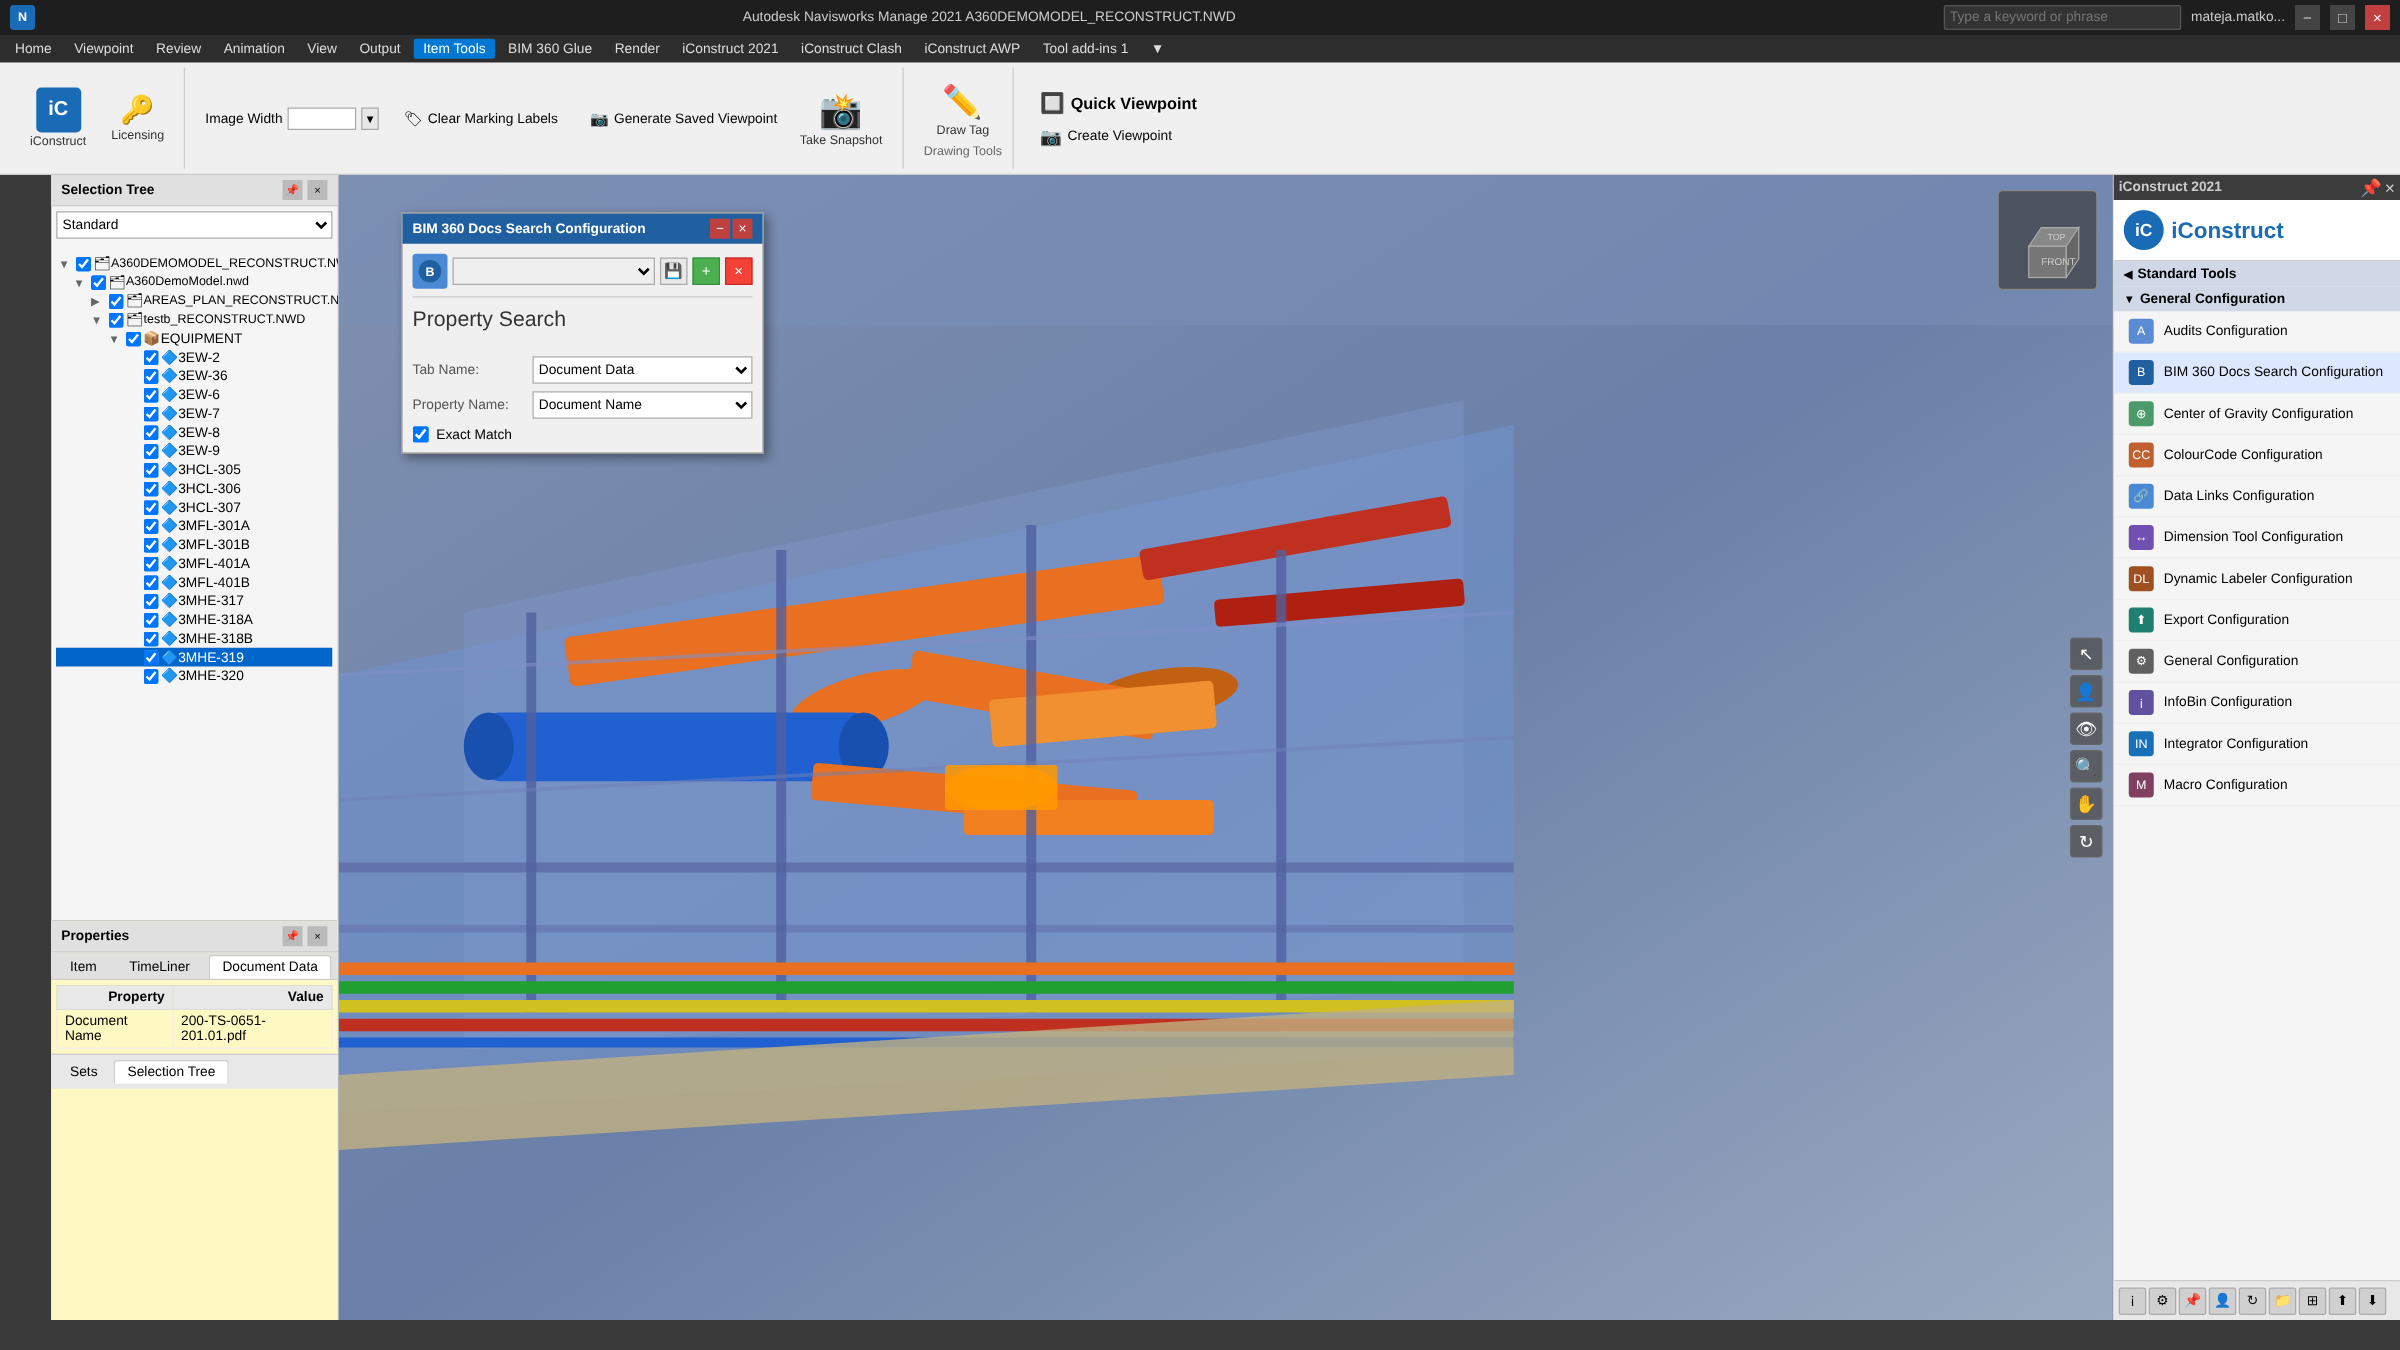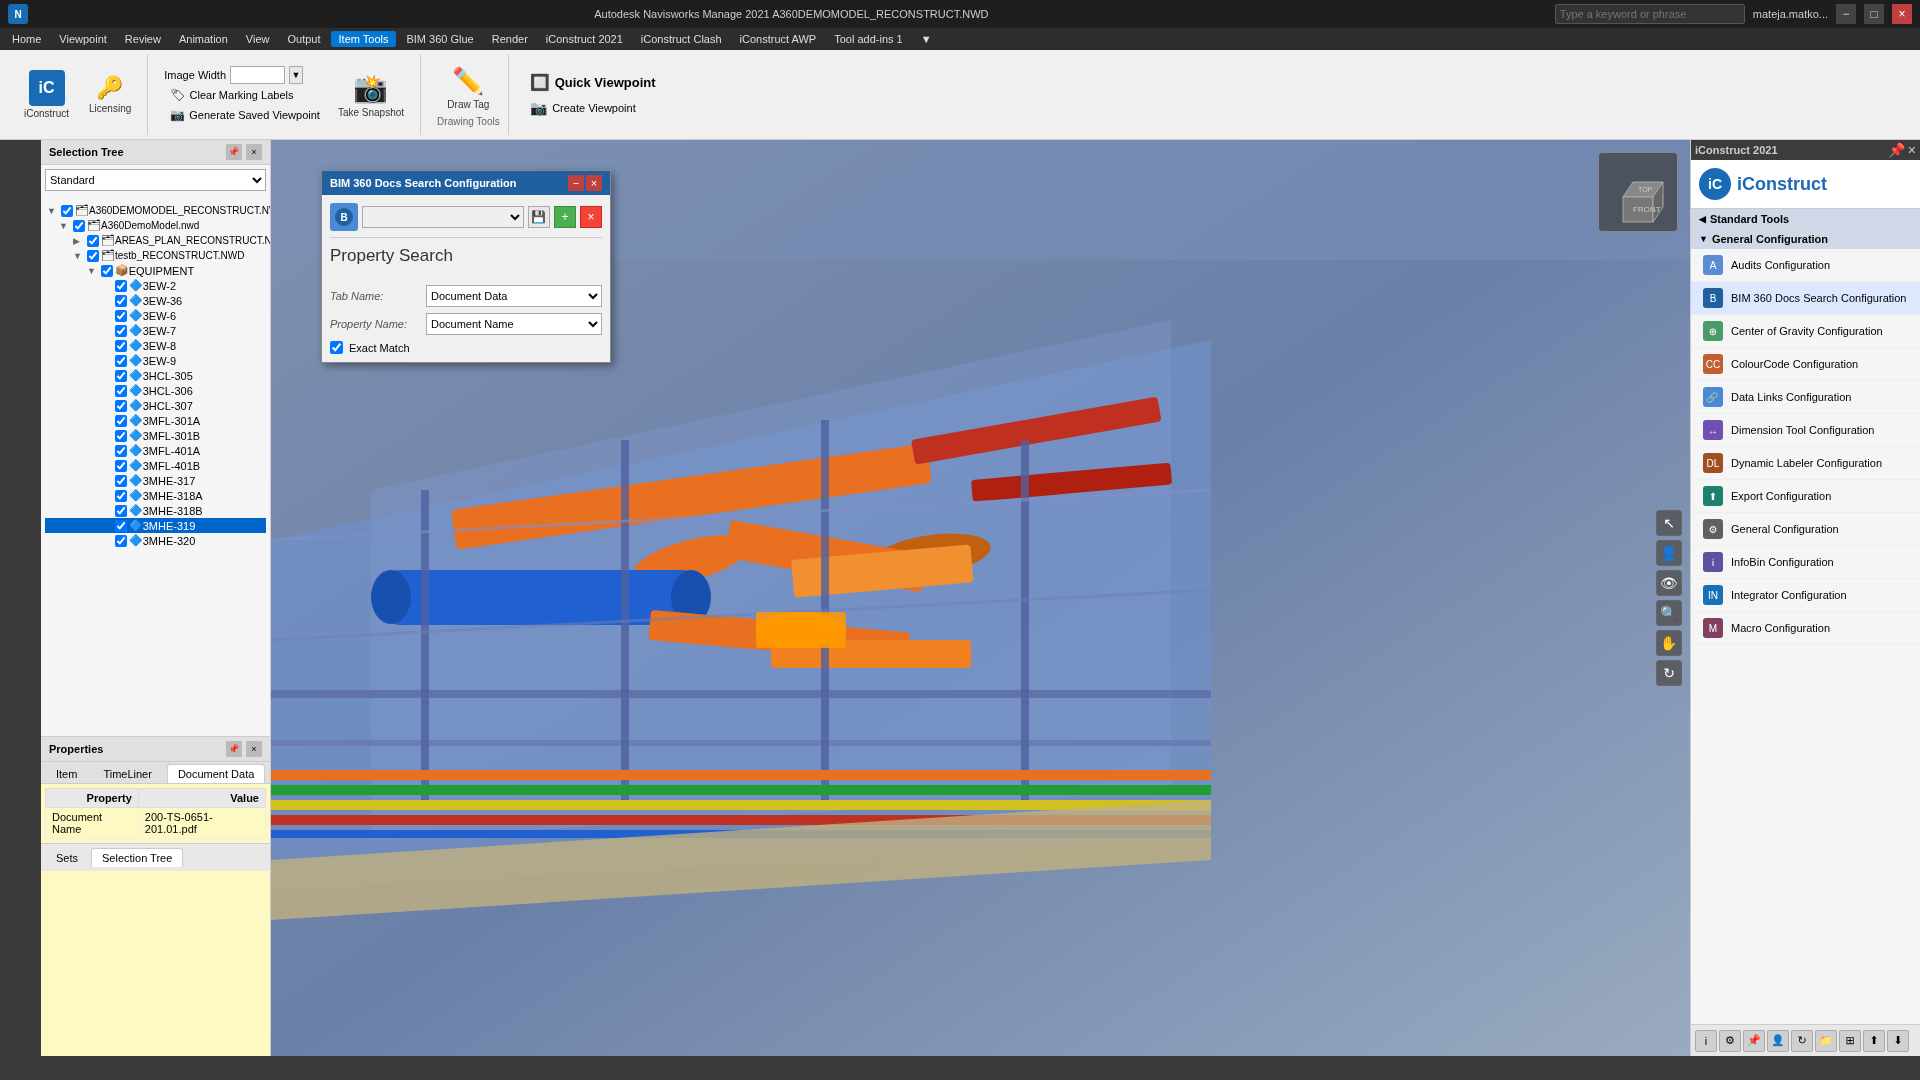--- a/index.html
+++ b/index.html
@@ -387,21 +387,20 @@
       display: flex;
       align-items: center;
       gap: 6px;
       margin-bottom: 6px;
     }
     .form-label {
       width: 90px;
       font-size: 11px;
       color: #555;
       flex-shrink: 0;
-      font-style: italic;
     }
     .form-select {
       flex: 1;
       height: 22px;
       font-size: 11px;
       border: 1px solid #aaa;
       background: #fff;
     }
     .checkbox-row {
       display: flex;
@@ -507,21 +506,21 @@
       <div class="tb-icon" style="background:#1a6bb5;width:36px;height:36px;border-radius:4px;display:flex;align-items:center;justify-content:center;color:#fff;font-weight:bold;font-size:16px;">iC</div>
       <div class="tb-label">iConstruct</div>
     </div>
     <div class="tb-btn">
       <div class="tb-icon" style="font-size:22px;">🔑</div>
       <div class="tb-label">Licensing</div>
     </div>
   </div>
 
   <div class="toolbar-group">
-    <div style="display:flex;flex-direction:column;gap:2px;">
+    <div style="display:flex;flex-direction:row;gap:14px;">
       <div class="tb-row">
         <span style="font-size:11px;">Image Width</span>
         <input type="number" value="1280" style="width: 55px; height: 18px; font-size: 11px; border: 1px solid rgb(170, 170, 170); padding: 0px 20px;">
         <button style="width:14px;height:18px;border:1px solid #aaa;background:#e8e8e8;font-size:9px;cursor:pointer;">▼</button>
       </div>
       <div class="tb-small-btn">
         <span style="font-size:12px;">🏷</span>
         <span>Clear Marking Labels</span>
       </div>
       <div class="tb-small-btn">

